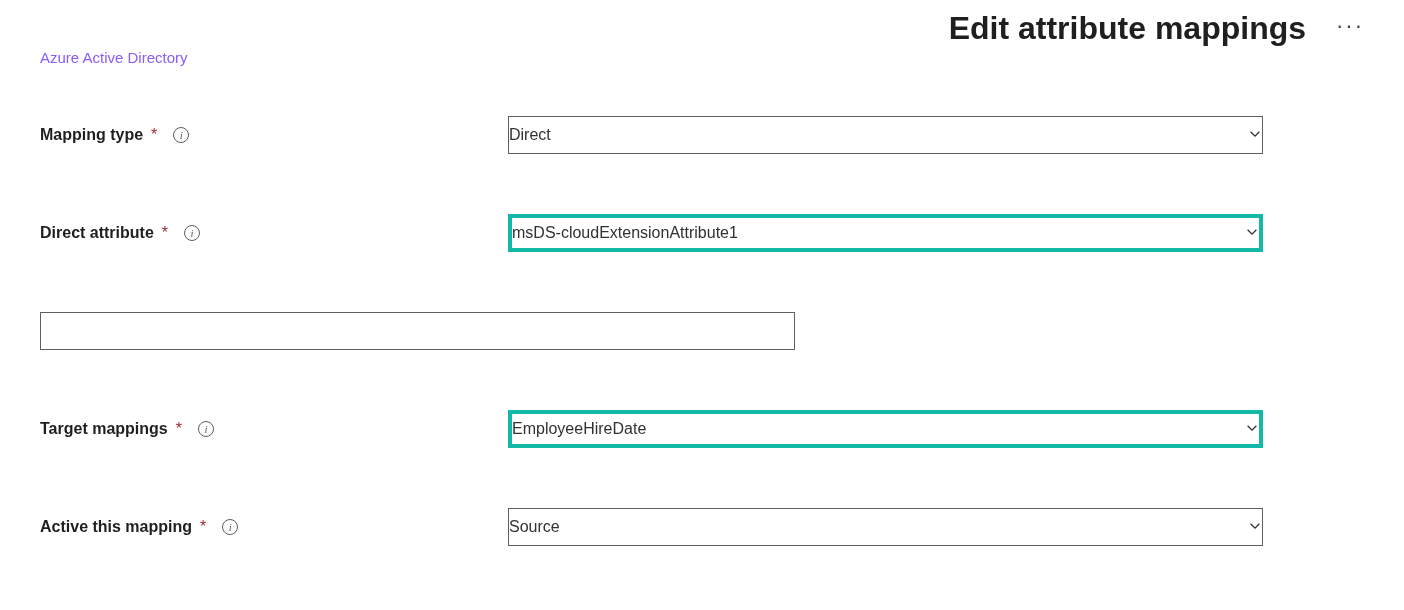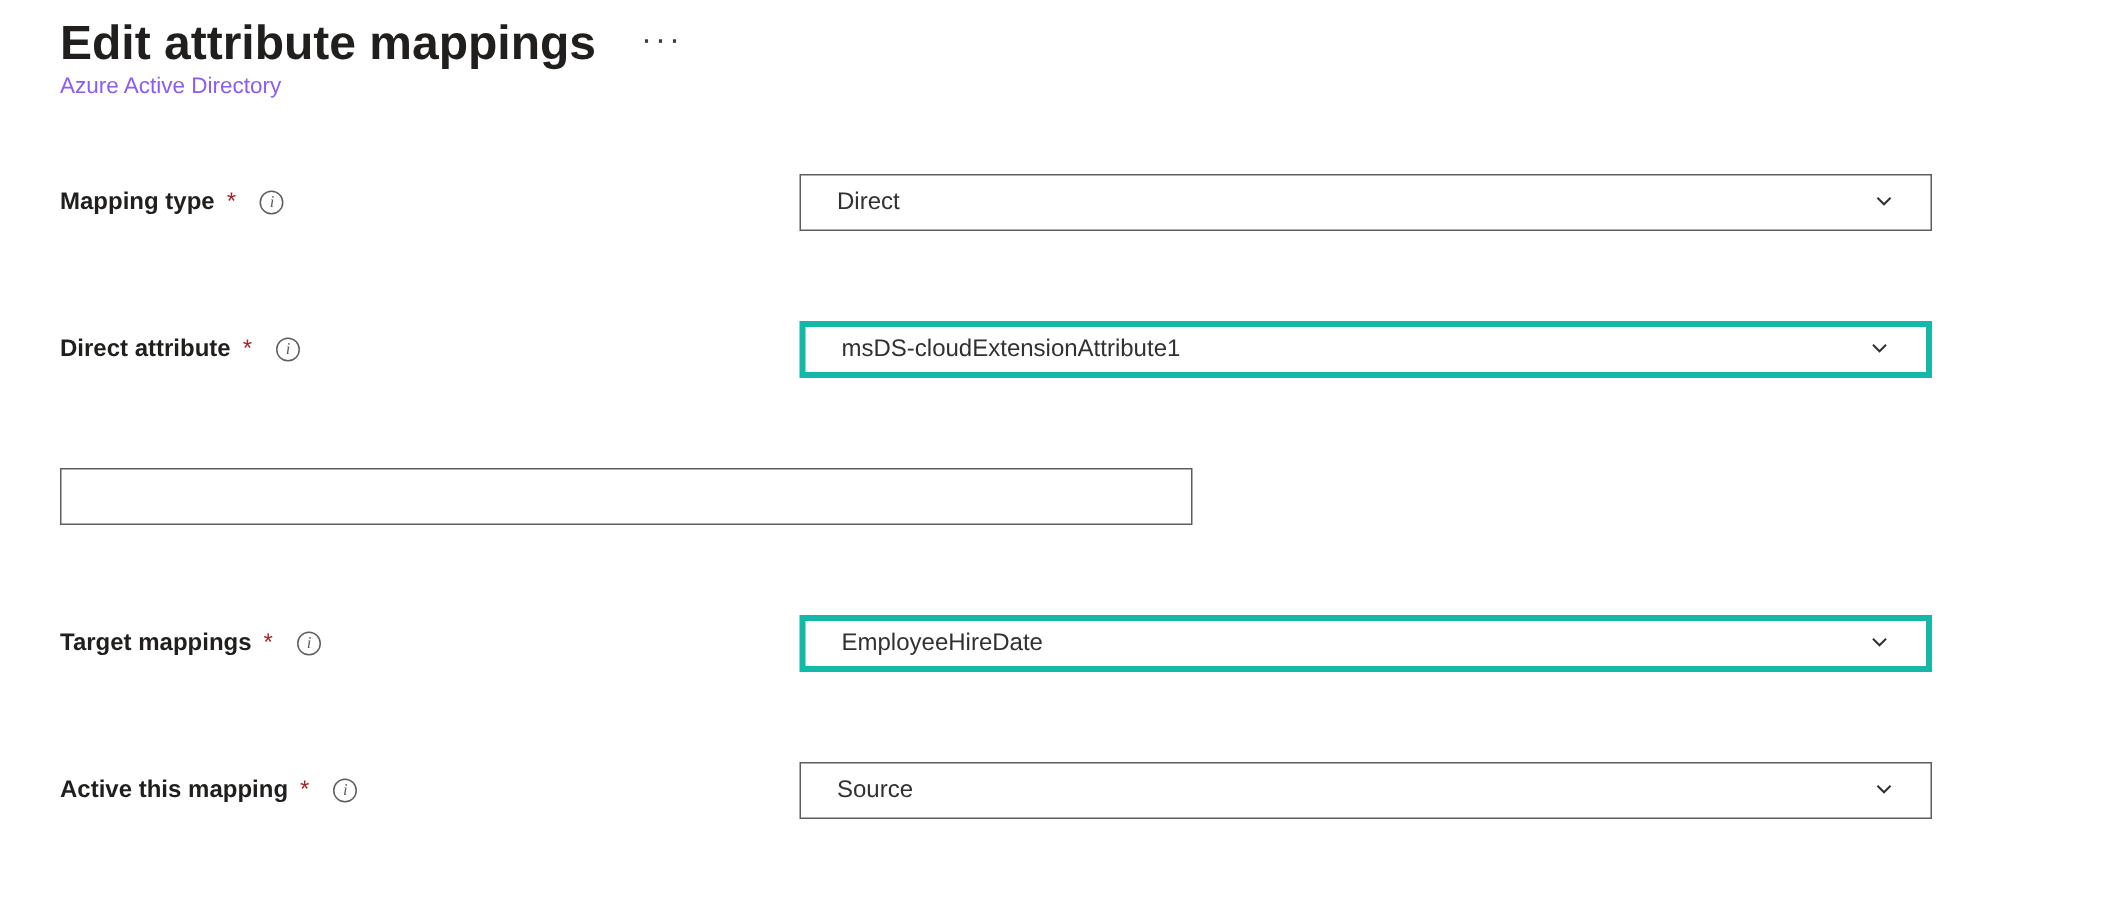--- a/index.html
+++ b/index.html
@@ -14,20 +14,21 @@
       color: #323130;
       width: 1404px;
     }
     .header {
       margin-bottom: 50px;
     }
     .header-row {
       display: flex;
       align-items: center;
       gap: 30px;
+      justify-content: flex-end;
     }
     .page-title {
       font-size: 32px;
       font-weight: 600;
       color: #201f1e;
     }
     .more-actions {
       font-size: 22px;
       color: #3b3a39;
       letter-spacing: 2px;
@@ -41,21 +42,21 @@
       margin-top: 2px;
     }
     .form {
       display: flex;
       flex-direction: column;
       gap: 60px;
     }
     .form-row {
       display: flex;
       align-items: center;
-      gap: 33px;
+      gap: 8px;
     }
     .label-col {
       width: 460px;
       display: flex;
       align-items: center;
       gap: 6px;
       flex-shrink: 0;
     }
     .label-text {
       font-size: 16px;
@@ -90,21 +91,21 @@
       flex: 1;
       max-width: 755px;
     }
     .select-control, .text-control {
       width: 100%;
       height: 38px;
       border: 1px solid #605e5c;
       background: #ffffff;
       display: flex;
       align-items: center;
-      padding: 0 24px;
+      padding: 0 0;
       position: relative;
       cursor: pointer;
       font-size: 16px;
       color: #323130;
     }
     .select-control.highlighted {
       border: 4px solid #14b8a6;
     }
     .text-control {
       cursor: text;

